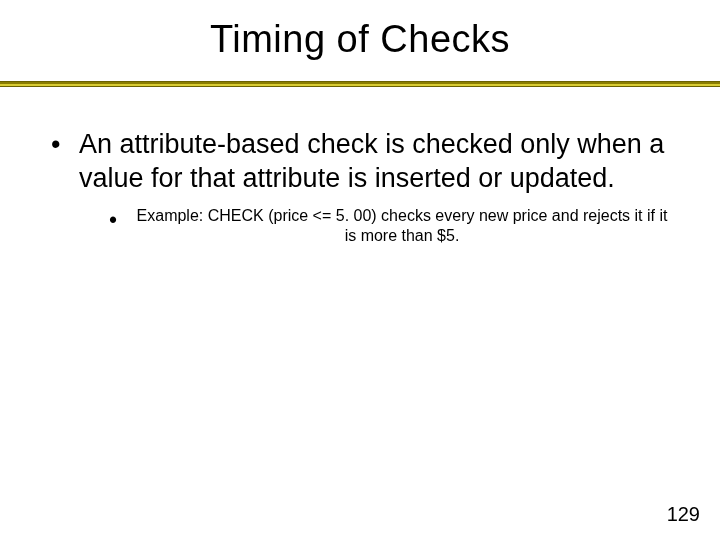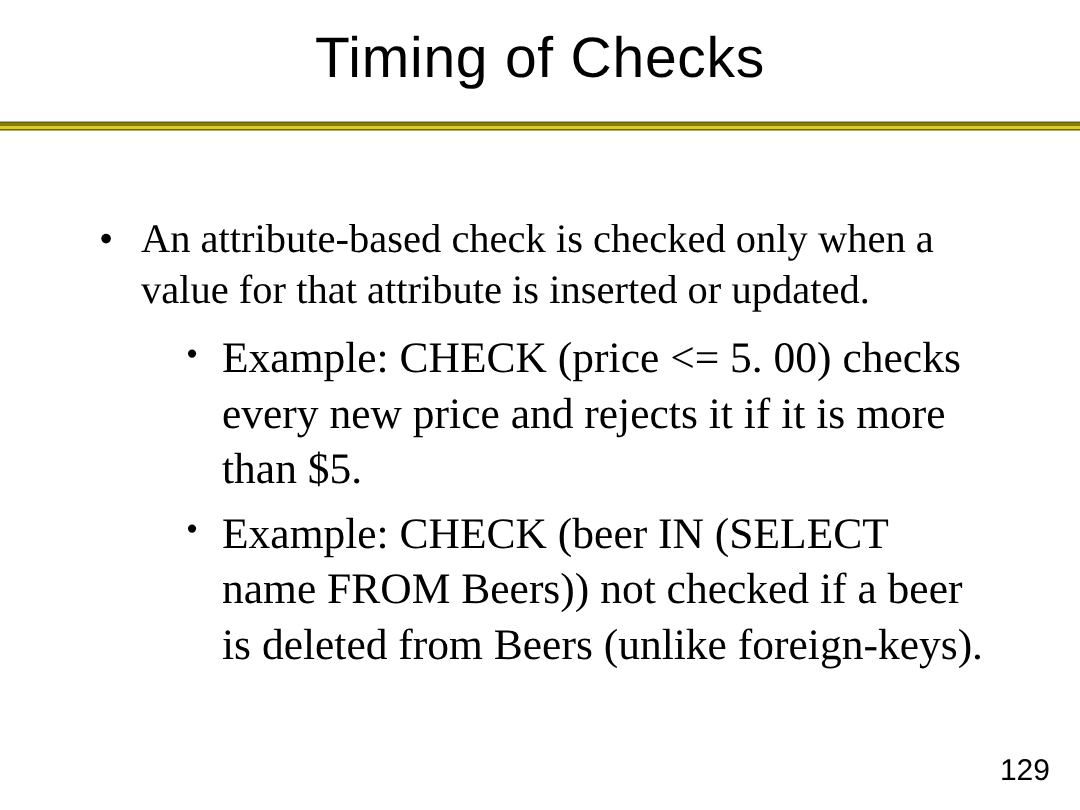--- a/index.html
+++ b/index.html
@@ -31,23 +31,22 @@
     background: linear-gradient(to bottom, #8a7d00 0%, #8a7d00 45%, #d9cc33 45%, #d9cc33 100%);
     border-top: 1px solid #6b6200;
     border-bottom: 1px solid #6b6200;
     box-sizing: border-box;
   }
   .body {
     padding: 40px 48px 0 48px;
   }
   ul.level1 {
     list-style: none;
-    margin: 16px;
+    margin: 1px;
     padding: 0;
-    font-family: Liberation Serif, serif;
   }
   ul.level1 > li {
     position: relative;
     padding-left: 30px;
     font-size: 27px;
     line-height: 1.25;
     margin-bottom: 14px;
   }
   ul.level1 > li::before {
     content: "•";
@@ -57,23 +56,24 @@
     font-size: 27px;
   }
   ul.level2 {
     list-style: none;
     margin: 10px 0 0 0;
     padding: 0 0 0 28px;
   }
   ul.level2 > li {
     position: relative;
     padding-left: 26px;
-    font-size: 29px;
+    font-size: 16px;
     line-height: 1.28;
     margin-bottom: 6px;
+    text-align: center;
   }
   ul.level2 > li::before {
     content: "•";
     position: absolute;
     left: 2px;
     top: 0;
     font-size: 23px;
   }
   .pagenum {
     position: absolute;
@@ -88,19 +88,18 @@
 
 <div class="slide">
   <div class="title">Timing of Checks</div>
   <div class="rule"></div>
   <div class="body">
     <ul class="level1">
       <li>
         <span>An attribute-based check is checked only when a value for that attribute is inserted or updated.</span>
         <ul class="level2">
           <li>Example: CHECK (price &lt;= 5. 00) checks every new price and rejects it if it is more than $5.</li>
-          <li>Example: CHECK (beer IN (SELECT name FROM Beers)) not checked if a beer is deleted from Beers (unlike foreign-keys).</li>
         </ul>
       </li>
     </ul>
   </div>
   <div class="pagenum">129</div>
 </div>
 
 </body></html>

